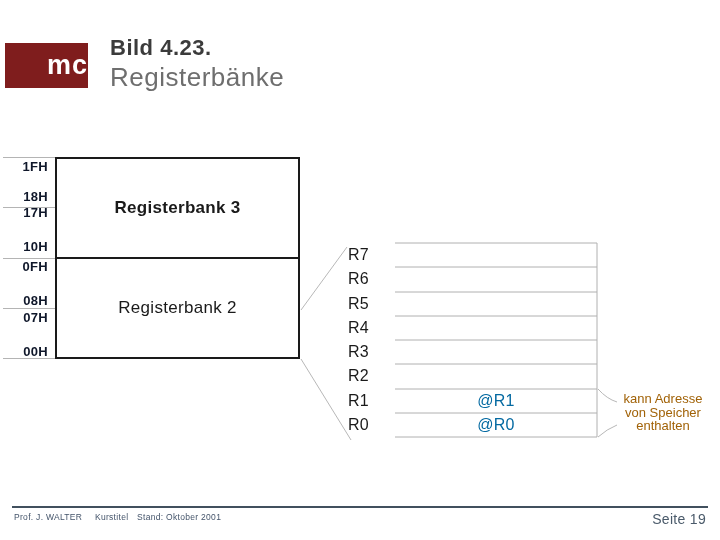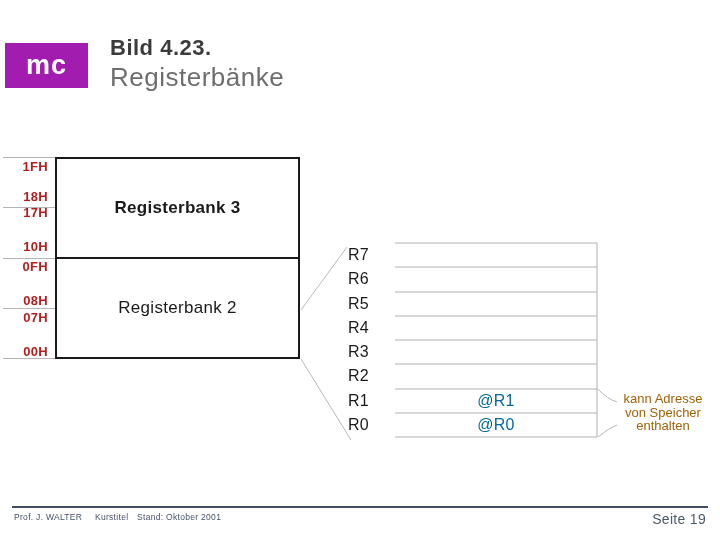--- a/index.html
+++ b/index.html
@@ -4,22 +4,22 @@
 <style>
   html,body{margin:0;padding:0;}
   body{
     width:720px;height:540px;background:#ffffff;position:relative;overflow:hidden;
     font-family:"Liberation Sans","DejaVu Sans",sans-serif;
   }
   .abs{position:absolute;}
 
   
   .logo-box{
-    left:5px;top:43px;width:83px;height:45px;background:#a21caf;
-    display:flex;align-items:center;justify-content:center;
+    left:5px;top:43px;width:83px;height:45px;background:#7f1d1d;
+    display:flex;align-items:center;justify-content:flex-end;
     color:#ffffff;font-weight:bold;font-size:27px;letter-spacing:1px;
   }
   .title{
     left:110px;top:33px;font-size:22px;font-weight:bold;color:#3b3b3b;
     letter-spacing:0.5px;line-height:30px;
   }
   .subtitle{
     left:110px;top:62px;font-size:26px;font-weight:normal;color:#6e6e6e;
     letter-spacing:0.5px;line-height:30px;
   }
@@ -32,21 +32,21 @@
   .bank-row{
     flex:1;display:flex;align-items:center;justify-content:center;
     border-top:2px solid #1a1a1a;
   }
   .bank-row:first-child{border-top:none;font-weight:bold;}
   .bank-row span{font-size:17px;color:#1a1a1a;letter-spacing:0.3px;}
 
   
   .addr{
     left:0;width:48px;text-align:right;font-size:13px;font-weight:600;
-    color:#b91c1c;line-height:16px;letter-spacing:0.3px;
+    color:#0f172a;line-height:16px;letter-spacing:0.3px;
   }
 
   
   .rlabel{
     left:348px;width:44px;text-align:left;font-size:16px;color:#1a1a1a;
     line-height:24px;letter-spacing:0.3px;
   }
   .rvalue{
     left:395px;width:202px;text-align:center;font-size:16px;color:#0369a1;
     line-height:24px;letter-spacing:0.3px;

